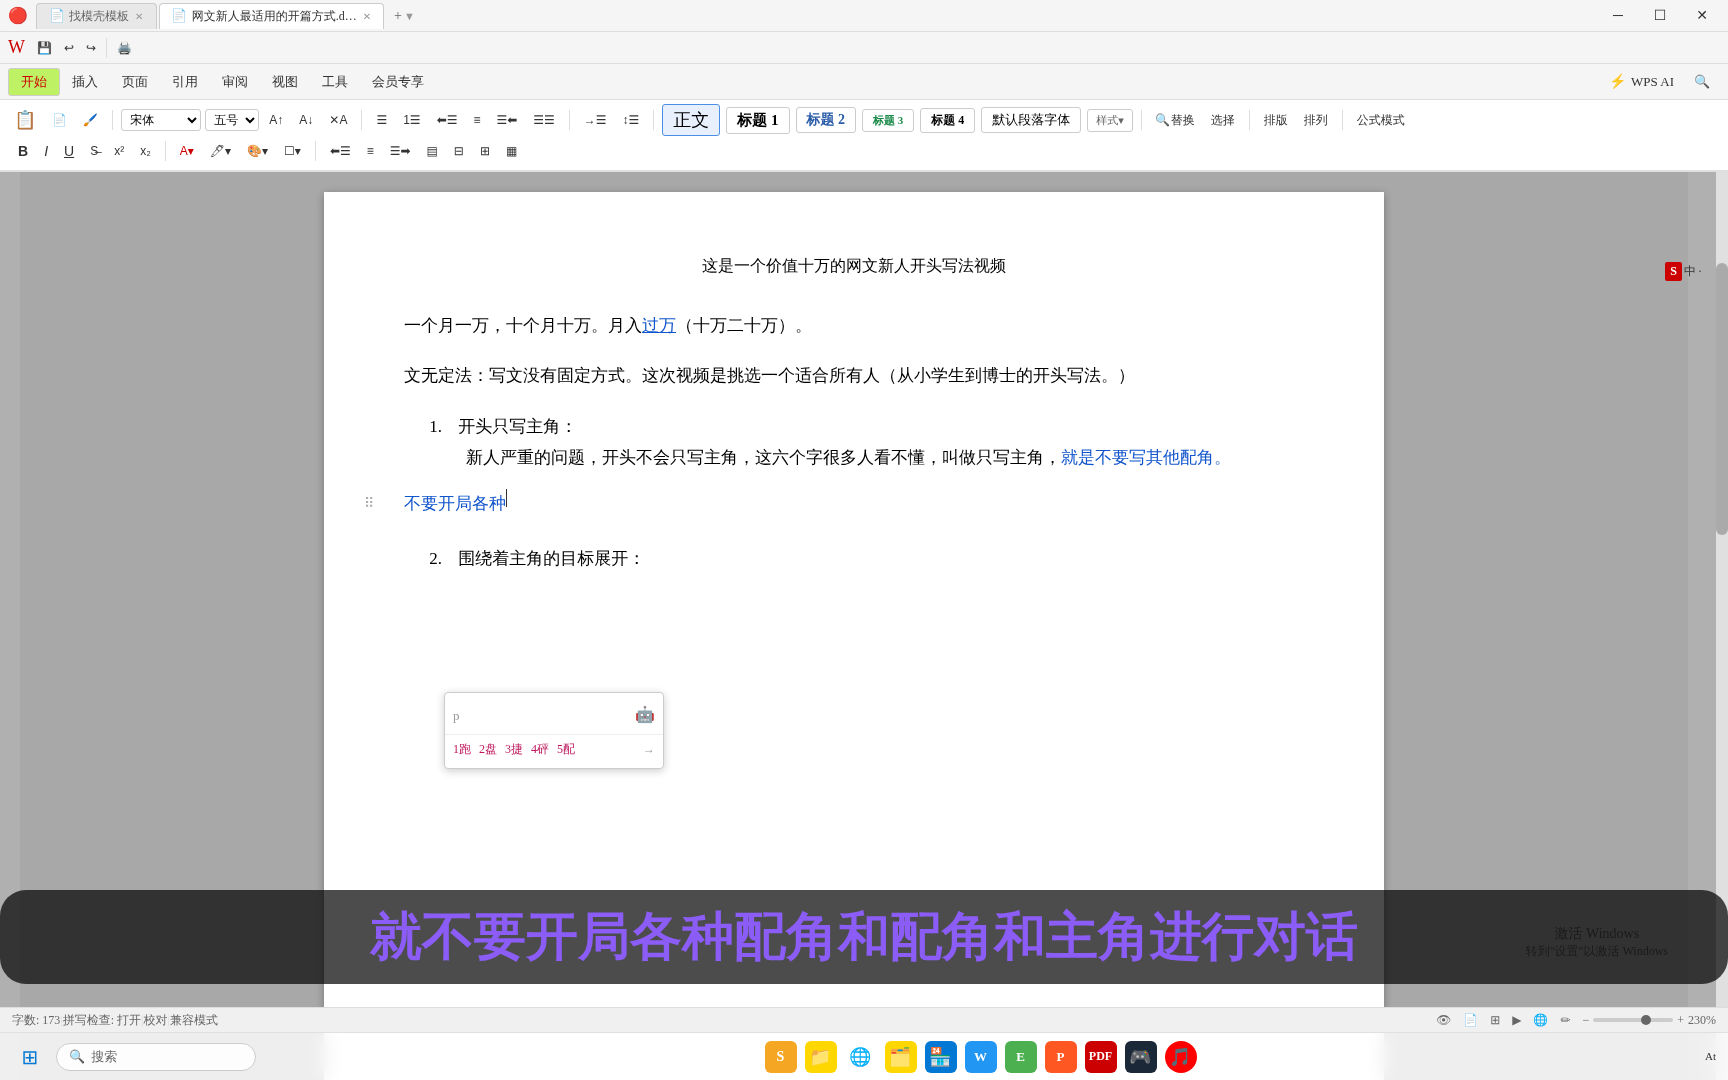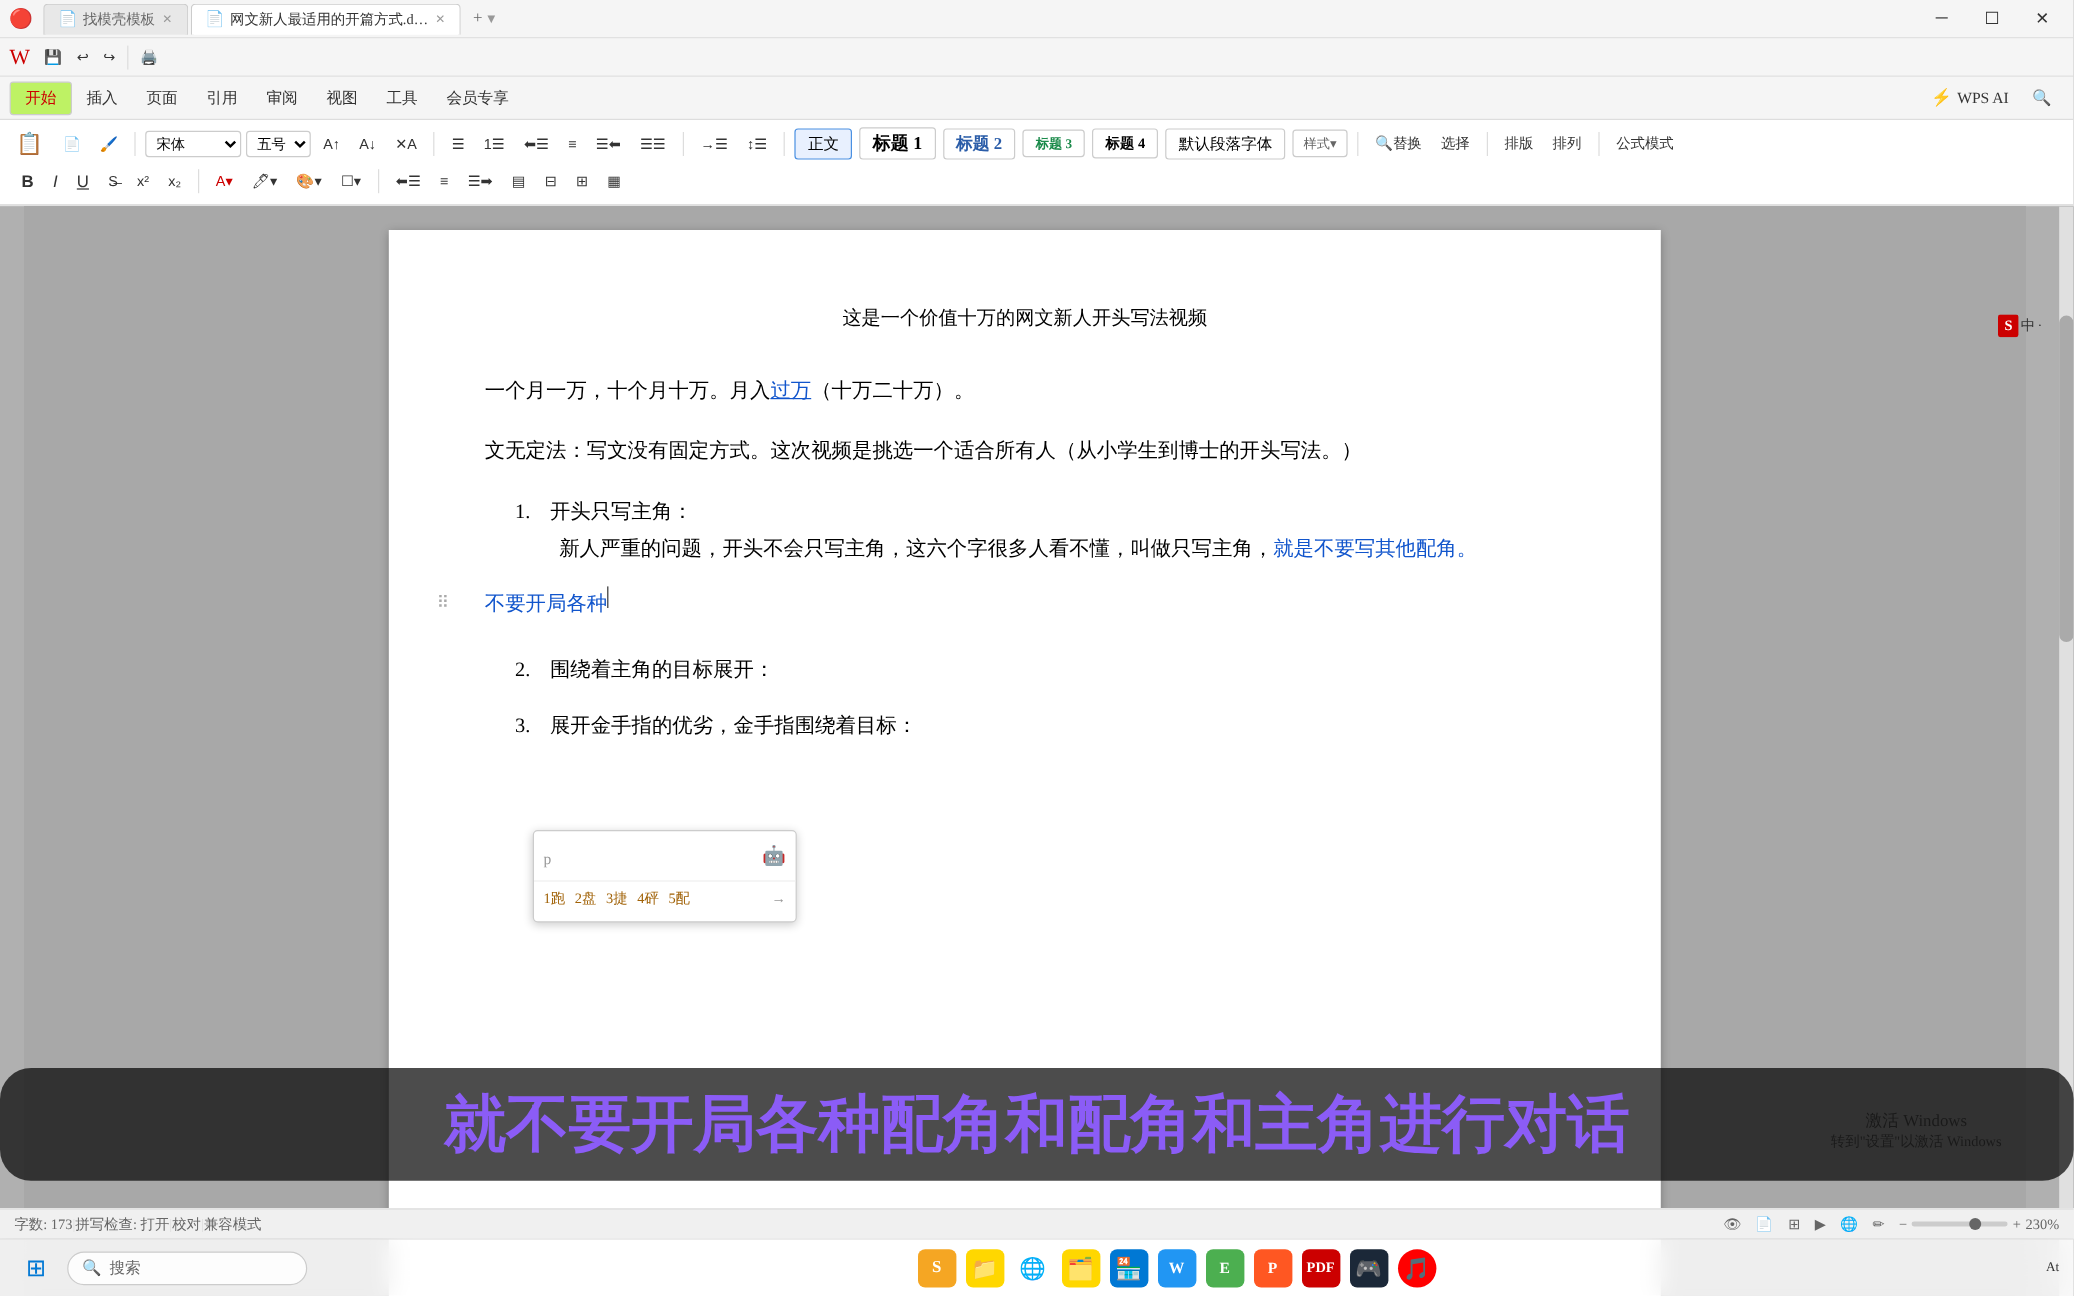--- a/index.html
+++ b/index.html
@@ -125,21 +125,21 @@
       border-radius: 3px;
       font-size: 13px;
       cursor: pointer;
       background: #fff;
       margin-right: 2px;
     }
     .style-box.heading1 { font-weight: bold; font-size: 15px; }
     .style-box.heading2 { font-weight: bold; font-size: 14px; color: #2a5ca8; }
     .style-box.heading3 { font-weight: bold; font-size: 11px; color: #1a8a4a; }
     .style-box.heading4 { font-weight: bold; font-size: 12px; }
-    .style-box.normal { font-size: 13px; }
+    .style-box.normal { font-size: 18px; }
     .style-box.active { background: #e8f0fe; border-color: #4a90e2; }
     .style-more-btn {
       padding: 3px 8px;
       font-size: 11px;
       color: #666;
       cursor: pointer;
       border: 1px solid #ccc;
       border-radius: 3px;
       background: #fff;
     }
@@ -265,21 +265,21 @@
       margin-left: 4px;
     }
     .ac-options {
       display: flex;
       align-items: center;
       padding: 4px 8px;
       gap: 8px;
       font-size: 12px;
     }
     .ac-option {
-      color: #a16207;
+      color: #be185d;
       cursor: pointer;
     }
     .ac-arrow {
       color: #999;
       margin-left: auto;
     }
 
     
     .input-caret {
       display: inline-block;
@@ -616,24 +616,20 @@
             <span class="ac-option">5配</span>
             <span class="ac-arrow">→</span>
           </div>
         </div>
 
         <div class="doc-list-item" style="margin-top: 24px;">
           <span class="list-num">2.</span>
           <span class="list-content">围绕着主角的目标展开：</span>
         </div>
 
-        <div class="doc-list-item">
-          <span class="list-num">3.</span>
-          <span class="list-content">展开金手指的优劣，金手指围绕着目标：</span>
-        </div>
       </div>
     </div>
   </div>
   <div id="right-panel">
     <div class="scrollbar">
       <div class="scrollbar-thumb"></div>
     </div>
   </div>
 
   <div id="ime-indicator">

